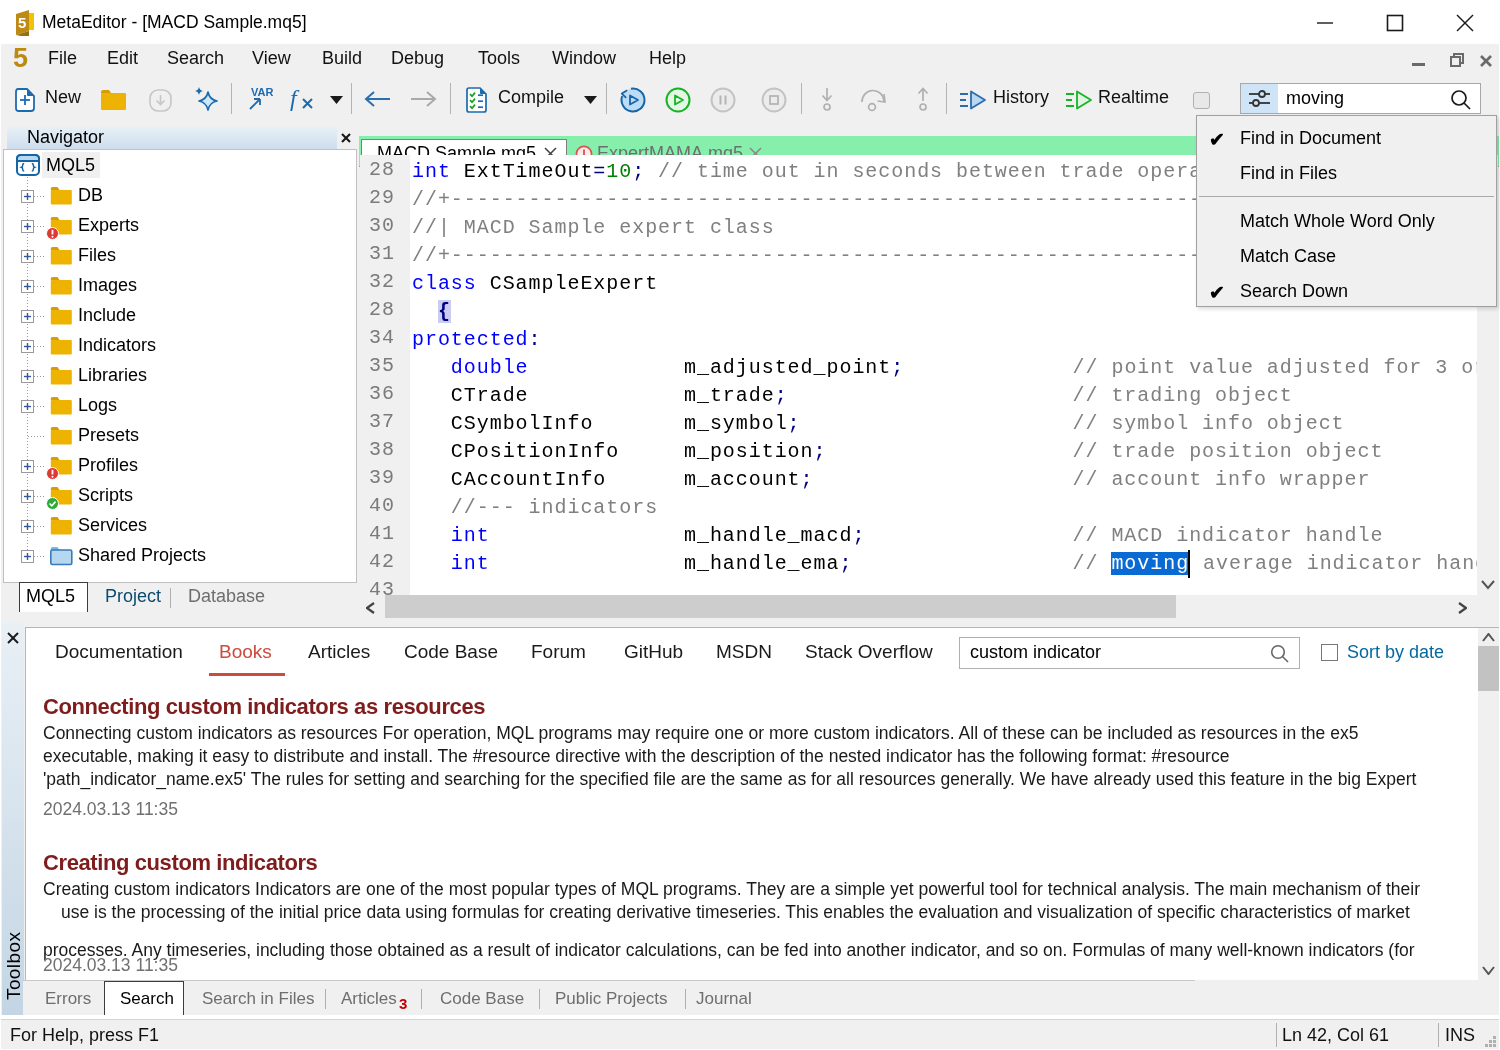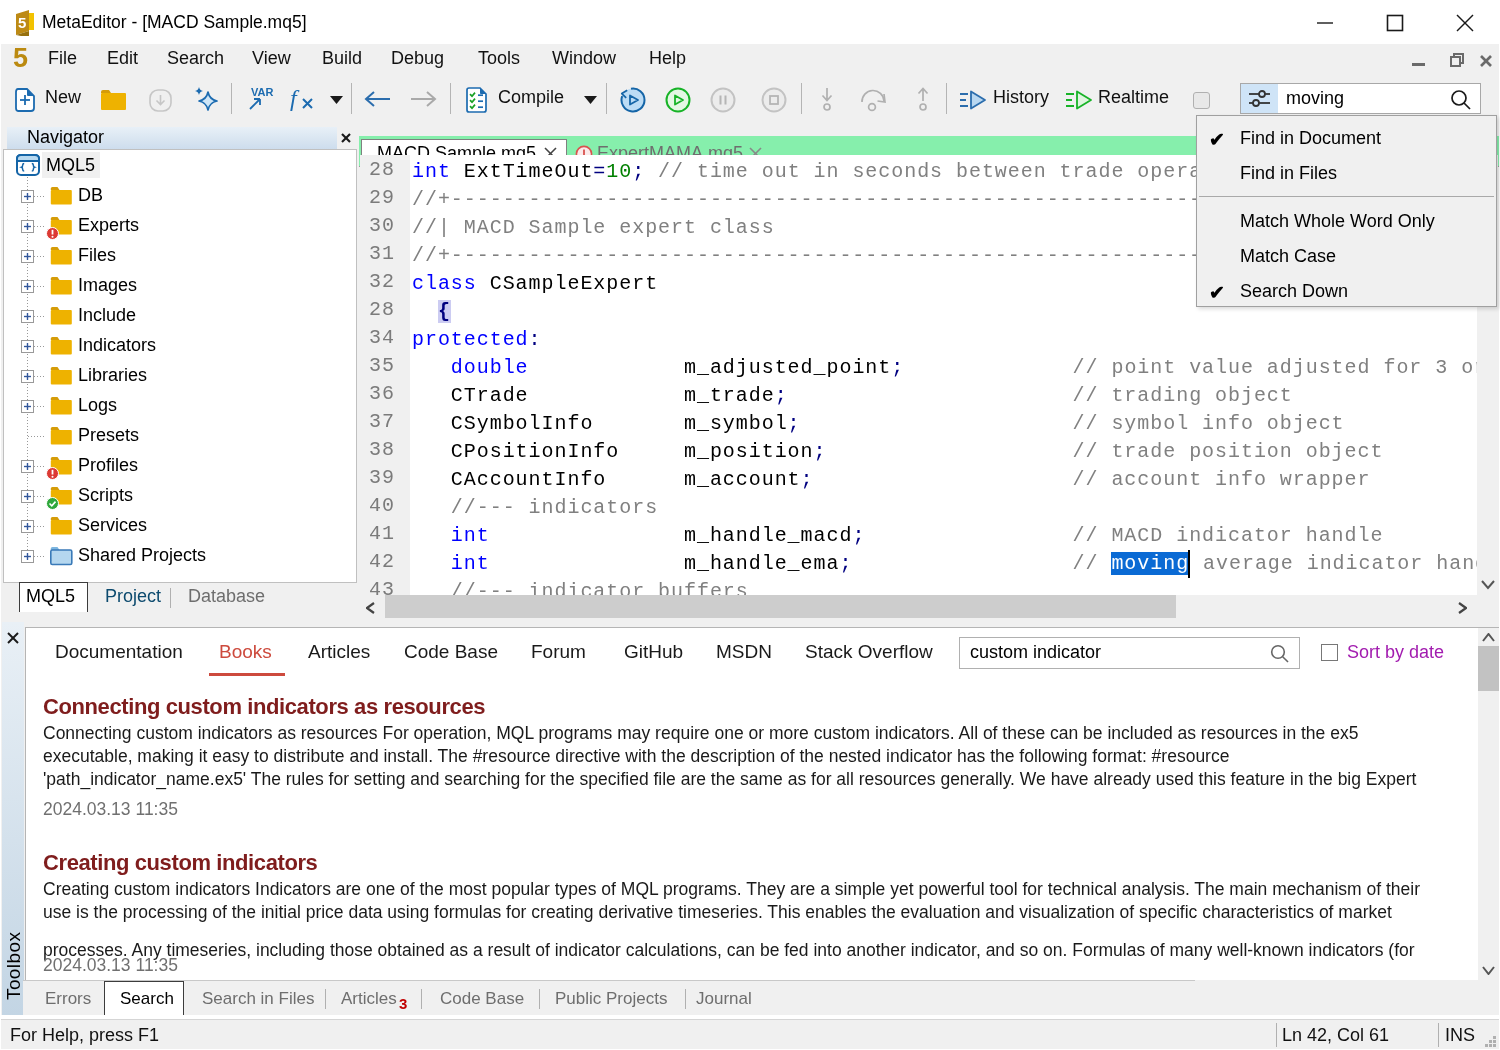--- a/index.html
+++ b/index.html
@@ -505,21 +505,20 @@
       <div class="cl" style="left:52px;top:283px">   CPositionInfo     m_position<span class="op">;</span>                   <span class="cmt">// trade position object</span></div>
       <div class="ln" style="top:311px">39</div>
       <div class="cl" style="left:52px;top:311px">   CAccountInfo      m_account<span class="op">;</span>                    <span class="cmt">// account info wrapper</span></div>
       <div class="ln" style="top:339px">40</div>
       <div class="cl" style="left:52px;top:339px">   <span class="cmt">//--- indicators</span></div>
       <div class="ln" style="top:367px">41</div>
       <div class="cl" style="left:52px;top:367px">   <span class="kw">int</span>               m_handle_macd<span class="op">;</span>                <span class="cmt">// MACD indicator handle</span></div>
       <div class="ln" style="top:395px">42</div>
       <div class="cl" style="left:52px;top:395px">   <span class="kw">int</span>               m_handle_ema<span class="op">;</span>                 <span class="cmt">// <span style="background:#0a6ad4;color:#fff">moving</span><span style="display:inline-block;width:2px;margin-left:-1px;background:#000">&nbsp;</span> average indicator handle</span></div>
       <div class="ln" style="top:423px">43</div>
-      <div class="cl" style="left:52px;top:423px">   <span class="cmt">//--- indicator buffers</span></div>
     </div>
   <div class="vscroll">
     <svg class="abs" style="left:4px;top:425px" width="14" height="10" viewBox="0 0 14 10">
         <path d="M1 1 L7 8 L13 1" fill="none" stroke="#555" stroke-width="2"></path>
       </svg>
   </div>
   <div class="hscroll">
     <svg class="abs" style="left:6px;top:7px" width="9" height="12" viewBox="0 0 9 12">
         <path d="M8 1 L1 6 L8 11" fill="none" stroke="#444" stroke-width="2.2"></path>
       </svg>
@@ -551,30 +550,30 @@
     <div class="tb-tab" style="left:690px">MSDN</div>
     <div class="tb-tab" style="left:779px">Stack Overflow</div>
     <div class="tb-search">
       <div class="abs" style="left:10px;top:4px;font-size:18px;color:#000">custom indicator</div>
       <svg class="abs" style="left:310px;top:6px" width="20" height="20" viewBox="0 0 20 20">
         <circle cx="8" cy="8" r="6.3" fill="none" stroke="#666" stroke-width="1.6"></circle>
         <line x1="12.7" y1="12.7" x2="18" y2="18" stroke="#666" stroke-width="1.6"></line>
       </svg>
     </div>
     <div class="abs" style="left:1295px;top:16px;width:17px;height:17px;background:#fff;border:1px solid #777"></div>
-    <div class="abs" style="left:1321px;top:14px;font-size:18px;color:#a21caf">Sort by date</div>
+    <div class="abs" style="left:1321px;top:14px;font-size:18px;color:#0369a1">Sort by date</div>
     <div id="tbcontent">
         <div class="head1" style="left:17px;top:66px">Connecting custom indicators as resources</div>
         <div class="bodyline" style="left:17px;top:95px">Connecting custom indicators as resources For operation, MQL programs may require one or more custom indicators. All of these can be included as resources in the ex5</div>
         <div class="bodyline" style="left:17px;top:118px">executable, making it easy to distribute and install. The #resource directive with the description of the nested indicator has the following format: #resource</div>
         <div class="bodyline" style="left:17px;top:141px">'path_indicator_name.ex5' The rules for setting and searching for the specified file are the same as for all resources generally. We have already used this feature in the big Expert</div>
         <div class="dateline" style="left:17px;top:171px">2024.03.13 11:35</div>
         <div class="head1" style="left:17px;top:222px">Creating custom indicators</div>
         <div class="bodyline" style="left:17px;top:251px">Creating custom indicators Indicators are one of the most popular types of MQL programs. They are a simple yet powerful tool for technical analysis. The main mechanism of their</div>
-        <div class="bodyline" style="left:17px;top:274px">use is the processing of the initial price data using formulas for creating derivative timeseries. This enables the evaluation and visualization of specific characteristics of market</div>
+        <div class="bodyline" style="left:35px;top:274px">use is the processing of the initial price data using formulas for creating derivative timeseries. This enables the evaluation and visualization of specific characteristics of market</div>
         <div class="bodyline" style="left:17px;top:312px">processes. Any timeseries, including those obtained as a result of indicator calculations, can be fed into another indicator, and so on. Formulas of many well-known indicators (for</div>
         <div class="dateline" style="left:17px;top:327px">2024.03.13 11:35</div>
       </div>
 
     <div class="abs" style="left:1452px;top:0;width:21px;height:352px;background:#f0f0f0">
       <svg class="abs" style="left:4px;top:5px" width="13" height="9" viewBox="0 0 13 9">
           <path d="M1 8 L6.5 1 L12 8" fill="none" stroke="#555" stroke-width="2"></path>
         </svg>
       <div class="abs" style="left:0;top:18px;width:21px;height:45px;background:#c2c2c2"></div>
       <svg class="abs" style="left:4px;top:338px" width="13" height="9" viewBox="0 0 13 9">

